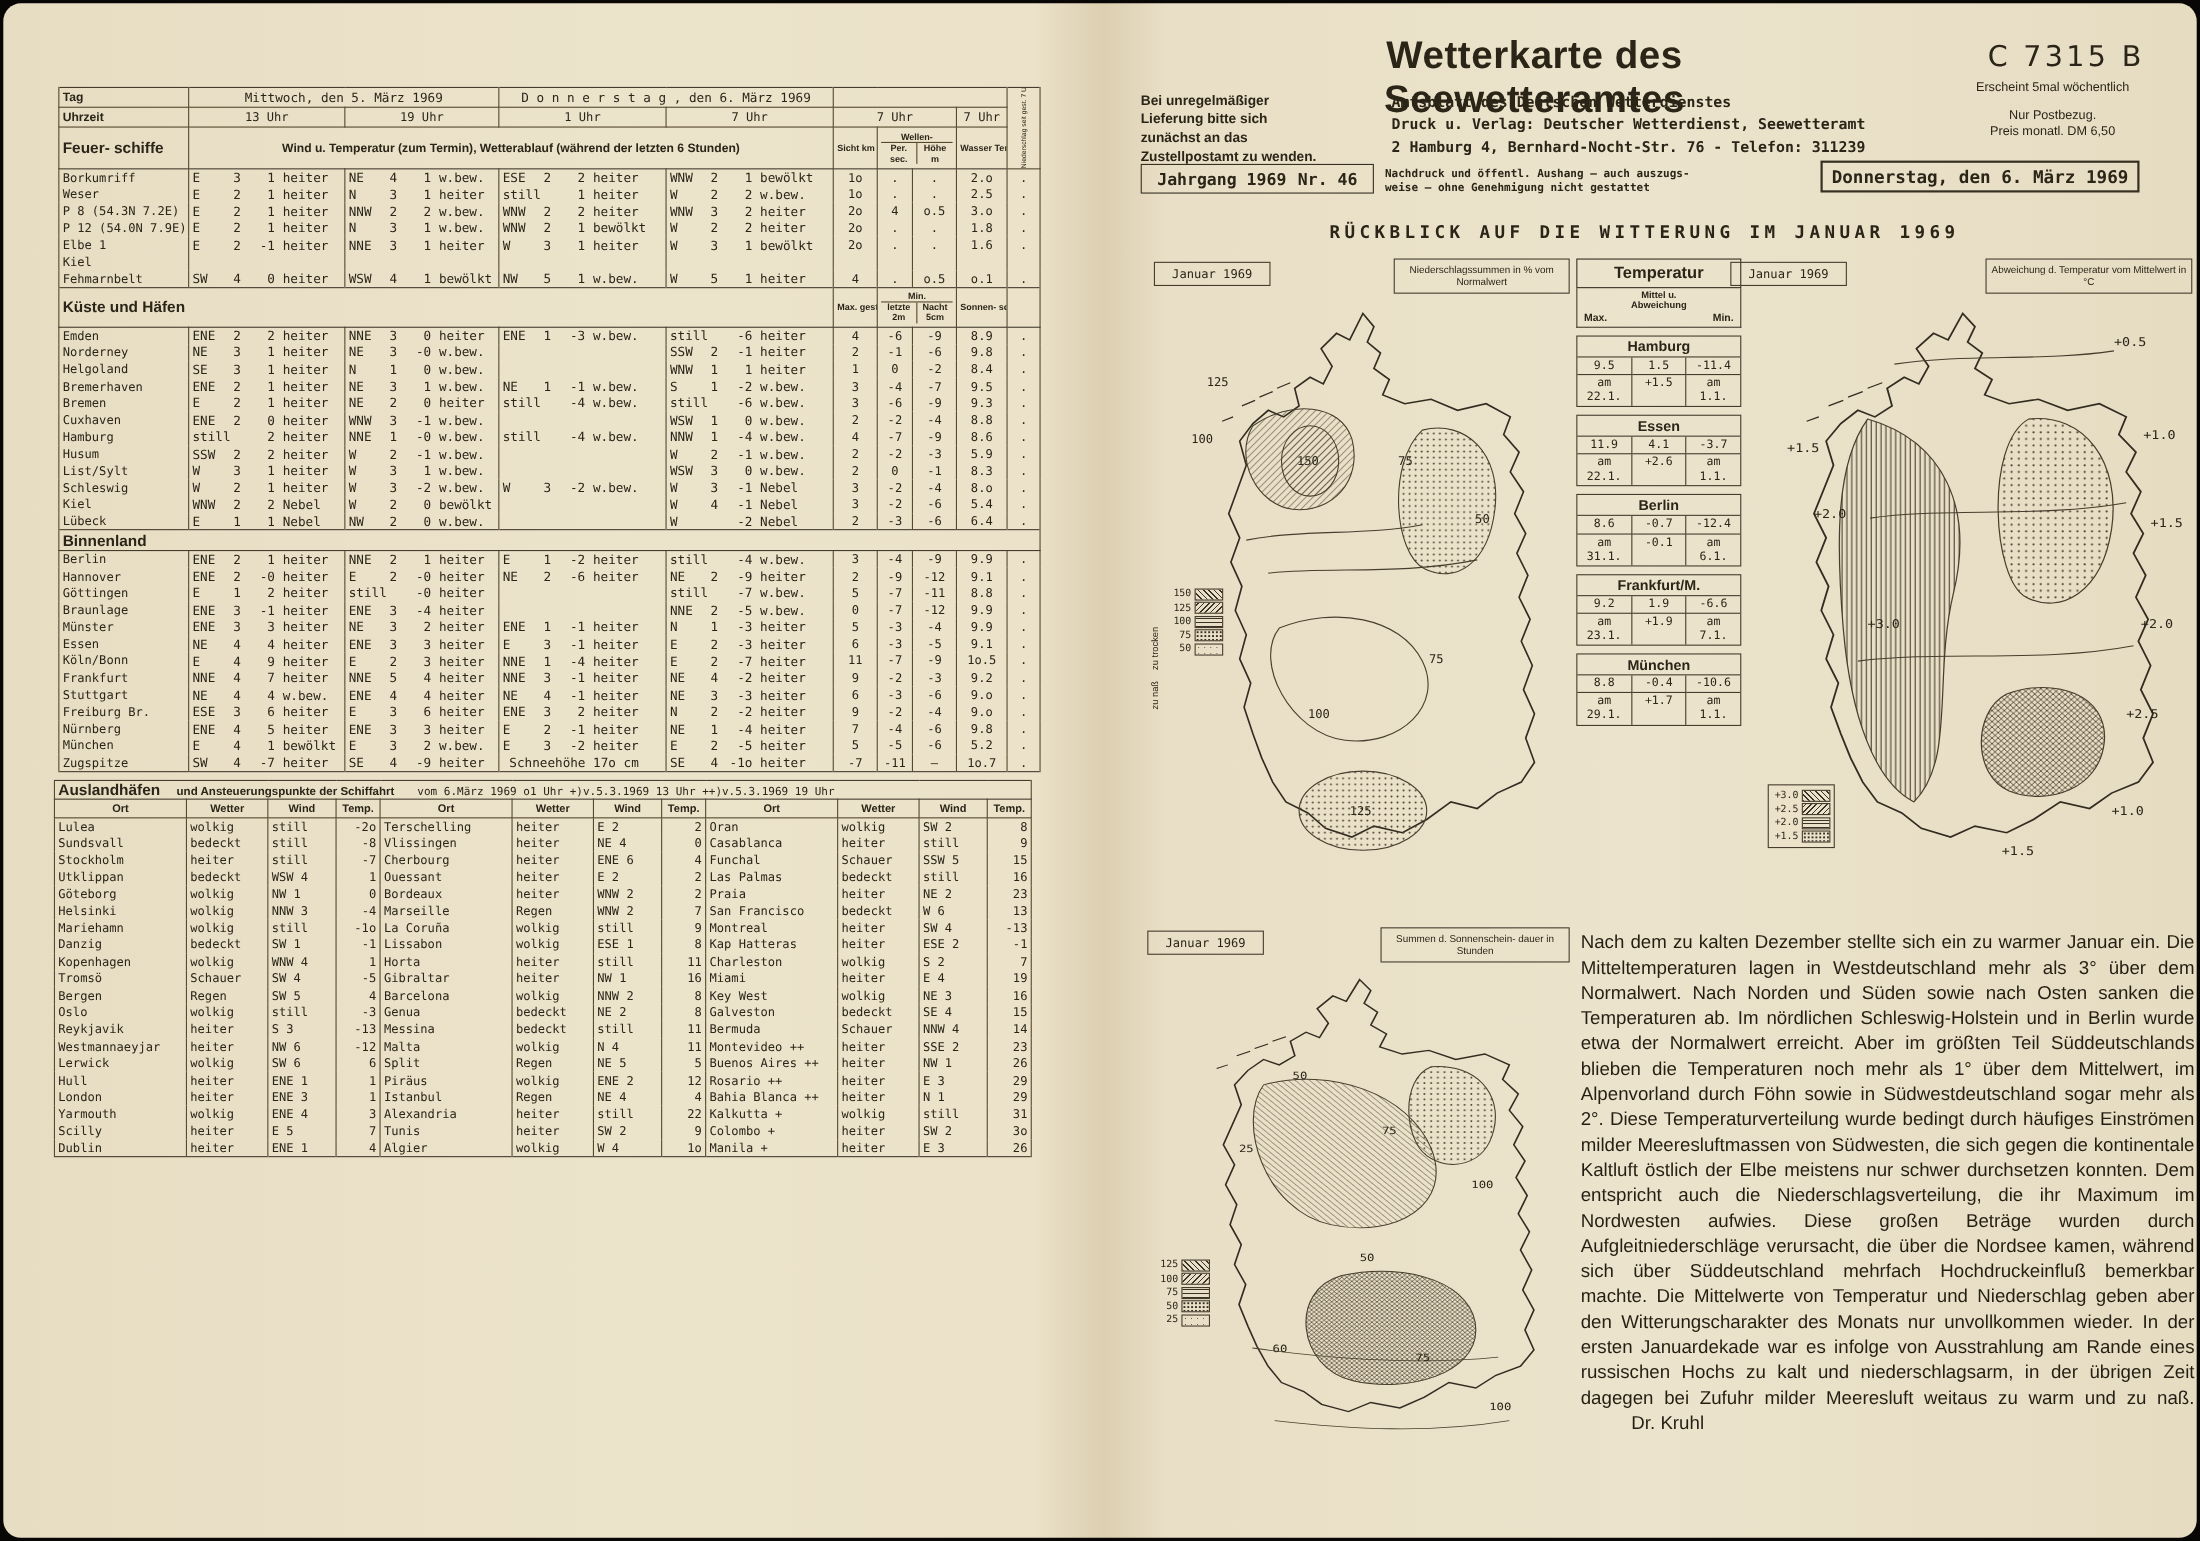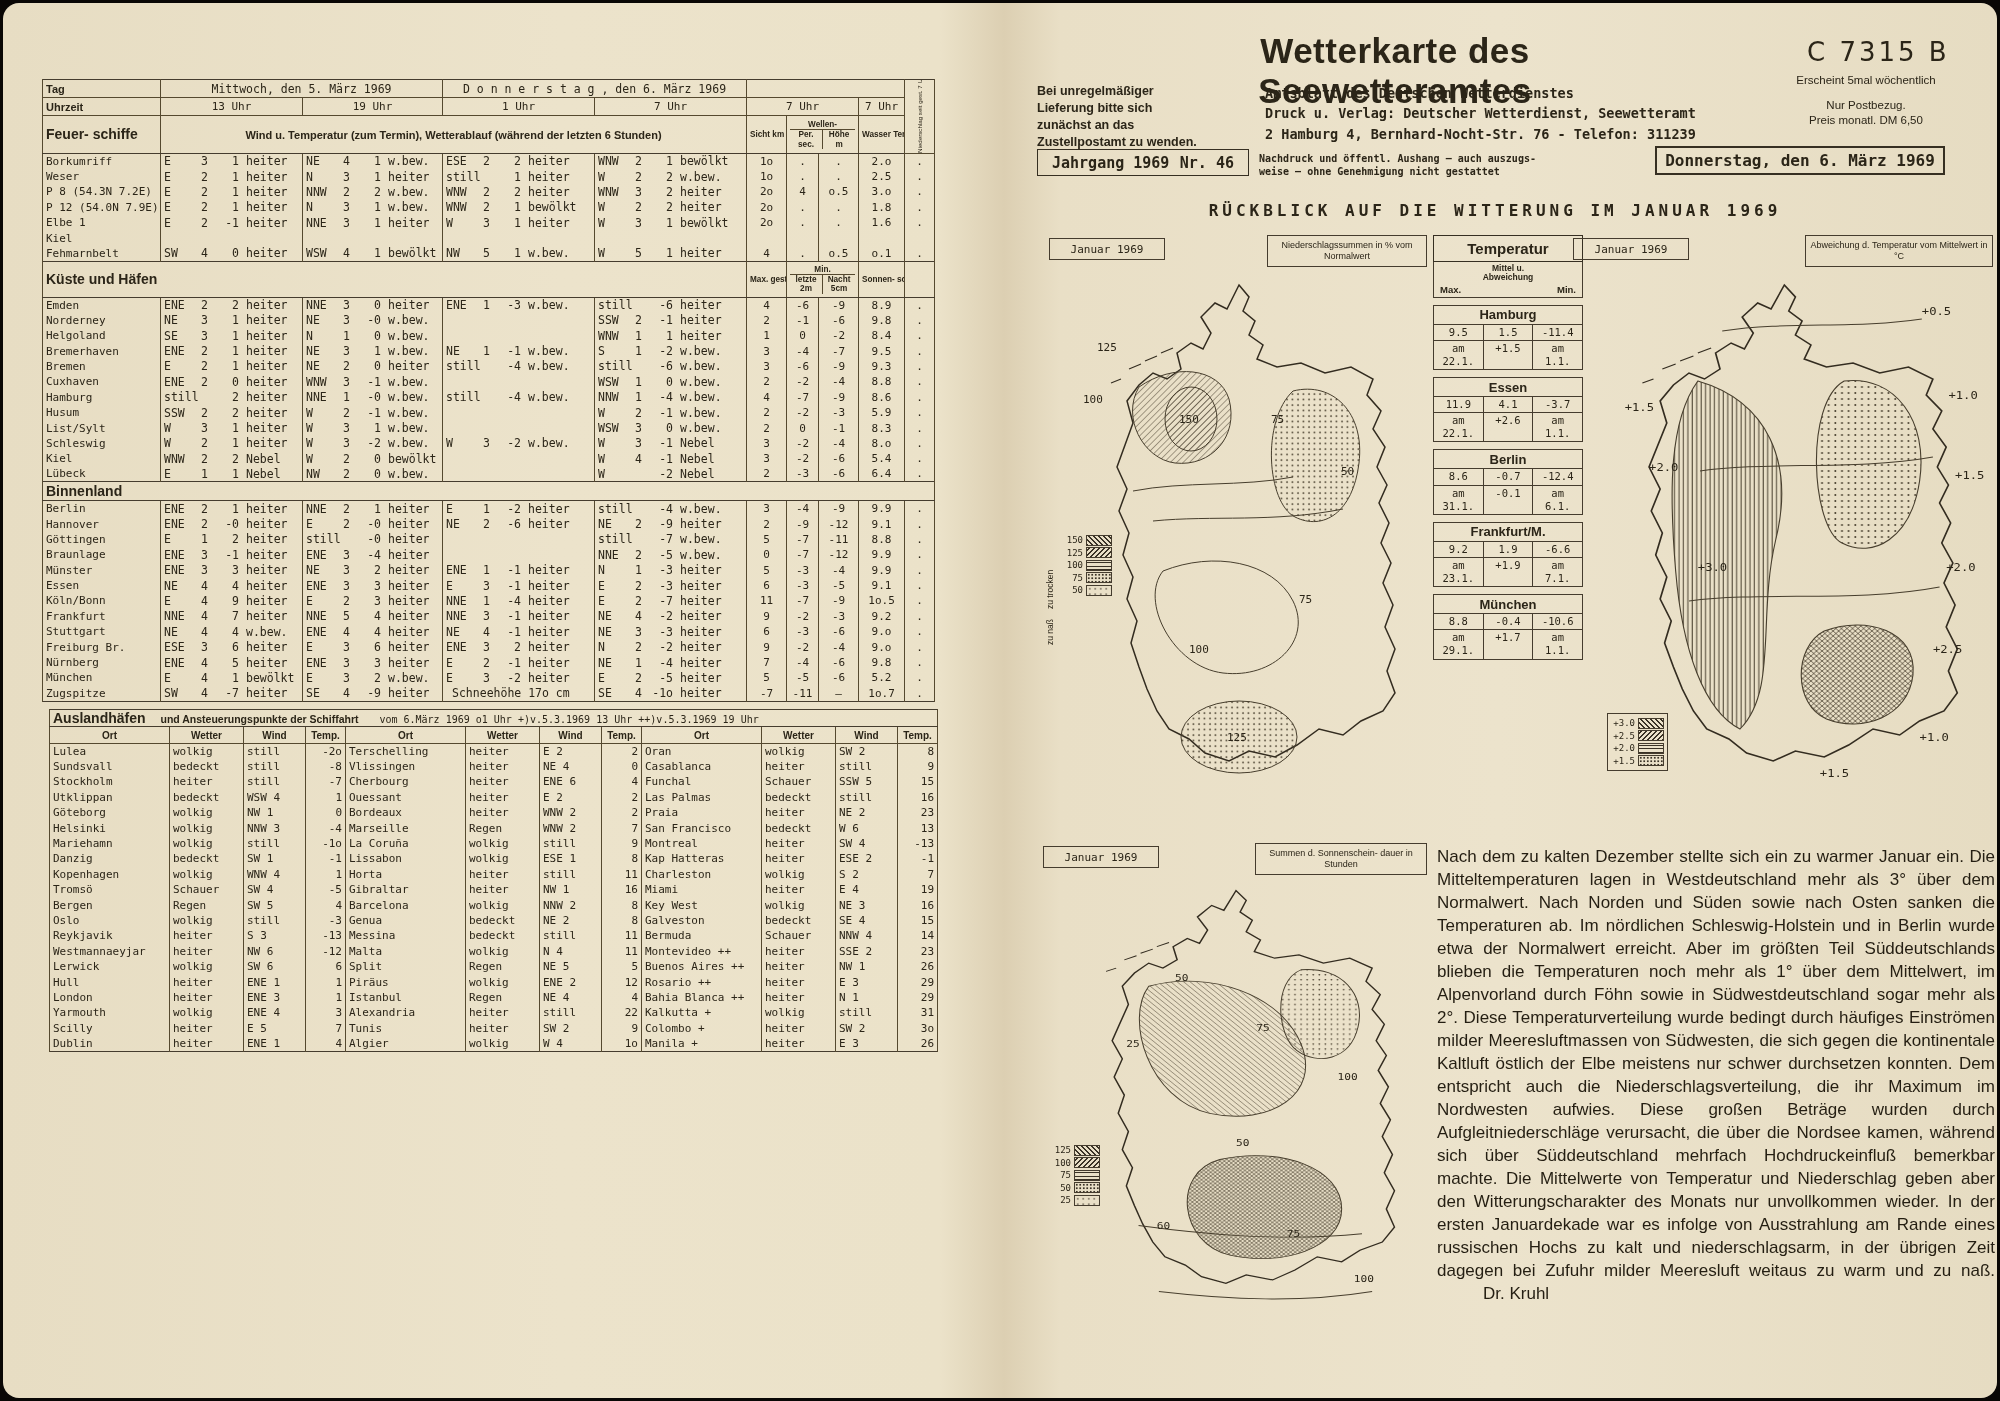--- a/index.html
+++ b/index.html
@@ -6,21 +6,21 @@
   html,body{width:2000px;height:1401px}
   body{background:#090705;position:relative;font-family:"DejaVu Sans Mono",monospace;color:#2b2518}
   .spread{position:absolute;inset:3px;border-radius:16px;overflow:hidden;
     background:linear-gradient(90deg,#e7ddc3 0%,#ece3cb 28%,#ebe2c9 47%,#dccfb2 50.2%,#e9dfc6 53%,#ece3cc 75%,#e6dcc2 100%)}
   .pre{white-space:pre-line}
   .print{font-family:"Liberation Sans","DejaVu Sans",sans-serif}
   .mono{font-family:"DejaVu Sans Mono",monospace}
 
   
   table.wx{position:absolute;border-collapse:collapse;table-layout:fixed;font-size:11.5px;border:1.4px solid #453c2e}
-  #wx-table{left:39px;top:76px;width:892px}
+  #wx-table{left:50px;top:76px;width:892px}
   table.wx td{border-left:1px solid #55492f;border-right:1px solid #55492f;padding:0 3px;vertical-align:middle;overflow:hidden;white-space:nowrap;height:15.4px}
   tr.hrow td{border-bottom:1px solid #55492f}
   tr.bandrow td{border-top:1.2px solid #453c2e;border-bottom:1.2px solid #453c2e}
   .lbl{font-weight:bold;font-size:11px}
   .day{text-align:center;font-size:11.5px}
   .time{text-align:center;font-size:11px}
   .band-label{font-weight:bold;font-size:14px;line-height:1.05;white-space:pre-line}
   .section-label{font-weight:bold;font-size:14px;text-align:left}
   .spanhdr{font-size:11px;text-align:center;font-weight:bold;white-space:normal}
   .colhdr{font-size:8.2px;line-height:1.12;text-align:center;white-space:pre-line;font-weight:bold}
@@ -57,21 +57,21 @@
   .rp-pub{position:absolute;left:756px;top:70px;width:190px;text-align:center;font-size:11.5px;line-height:1.3}
   .rp-pub .gap{margin-top:10px}
   .rp-lief{position:absolute;left:22px;top:80px;width:200px;font-size:12.5px;font-weight:bold;line-height:1.35}
   .rp-amts{position:absolute;left:250px;top:80px;width:500px;text-align:left;font-size:13.5px;font-weight:bold;line-height:1.5}
   .rp-jbox{position:absolute;left:22px;top:146px;width:212px;height:27px;border:1.6px solid #362f22;display:flex;justify-content:space-between;align-items:center;padding:0 14px;font-size:15px;font-weight:bold}
   .rp-nach{position:absolute;left:244px;top:149px;width:310px;font-size:10px;line-height:1.3;font-weight:bold}
   .rp-dbox{position:absolute;left:640px;top:143px;width:290px;height:29px;border:2px solid #362f22;display:flex;align-items:center;justify-content:center;font-size:16px;font-weight:bold}
   .rp-rueck{position:absolute;left:40px;top:198px;width:880px;text-align:center;font-size:16px;font-weight:bold;letter-spacing:4px}
 
   .map{position:absolute}
-  .map-date{position:absolute;left:6px;top:3px;width:116px;height:22px;border:1.1px solid #453c2e;display:flex;align-items:center;justify-content:center;font-size:11px}
+  .map-date{position:absolute;left:6px;top:3px;width:106px;height:22px;border:1.1px solid #453c2e;display:flex;align-items:center;justify-content:center;font-size:11px}
   .map-title{position:absolute;right:2px;top:0;width:160px;min-height:32px;border:1.1px solid #453c2e;display:flex;align-items:center;justify-content:center;text-align:center;font-size:9px;line-height:1.2;padding:2px}
   .map svg{position:absolute;left:0;top:36px}
   .ml{font-family:"DejaVu Sans Mono",monospace;font-size:11px;fill:#2b2518}
   .map-legend{position:absolute;z-index:2}
   .lg-item{display:flex;align-items:center;gap:3px;margin:1.5px 0}
   .lg-v{width:24px;text-align:right;font-size:9px;font-family:"DejaVu Sans Mono",monospace}
   .lg-sw{display:inline-block;width:26px;height:11px;border:1px solid #453c2e}
   .sw0{background:repeating-linear-gradient(45deg,#3a3226 0 1px,transparent 1px 3.5px)}
   .sw1{background:repeating-linear-gradient(-45deg,#3a3226 0 1px,transparent 1px 3.5px)}
   .sw2{background:repeating-linear-gradient(0deg,#3a3226 0 1px,transparent 1px 3.5px)}

